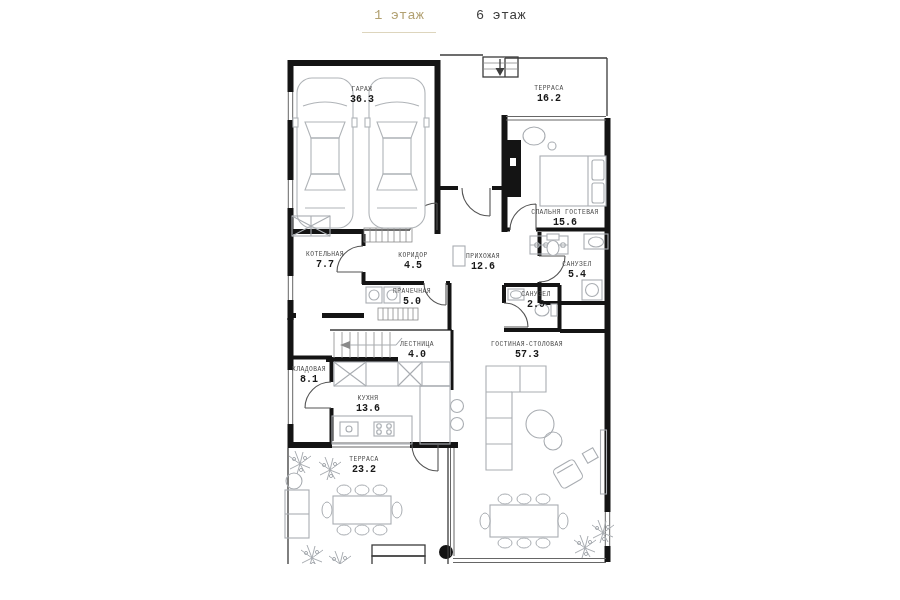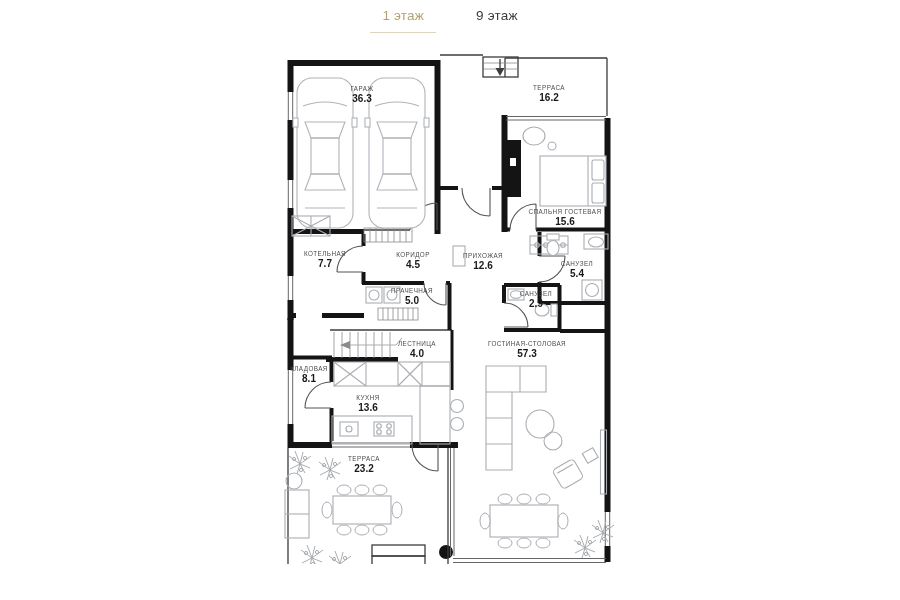--- a/index.html
+++ b/index.html
@@ -1,17 +1,17 @@
 <!DOCTYPE html>
 <html><head>
 <meta charset="utf-8">
 <style>
   html,body{margin:0;padding:0;background:#fff;}
   .canvas{position:relative;width:900px;height:564px;background:#fff;overflow:hidden;
-          font-family:Liberation Sans, sans-serif;border-radius:18px;}
+          font-family:Liberation Mono, monospace;border-radius:18px;}
   .tabs{position:absolute;top:7px;left:0;width:100%;display:flex;justify-content:center;
         gap:28px;font-size:13.5px;line-height:1;}
   .tab{padding:2px 12px 9px 12px;cursor:pointer;border-bottom:1.5px solid transparent;
        color:#3d3d3d;font-weight:500;letter-spacing:.2px;}
   .tab.active{color:#b2a172;border-bottom-color:#ddd5bd;font-weight:400;}
   .plan{position:absolute;top:0;left:0;}
   
   .wall{stroke:#141414;fill:none;}
   .w6{stroke-width:6;} .w5{stroke-width:5;} .w4{stroke-width:4;} .w3{stroke-width:3;}
   .thin{stroke:#3c3c3c;stroke-width:1.3;fill:none;}
@@ -24,21 +24,21 @@
   .rname{font-size:6.3px;fill:#4a4a4a;letter-spacing:.45px;text-anchor:middle;}
   .rarea{font-size:10px;font-weight:bold;fill:#191919;text-anchor:middle;}
 </style>
 </head>
 <body>
 
 <div class="canvas">
 
   <div class="tabs">
     <div class="tab active">1 этаж</div>
-    <div class="tab">9 этаж</div>
+    <div class="tab">6 этаж</div>
   </div>
 
   <svg class="plan" width="900" height="600" viewBox="0 0 900 600">
 
     <defs>
       <g id="plantSym" stroke="#a9adb2" stroke-width="1" fill="none">
         <path d="M0,0 L-11,-8 M0,0 L-5,-13 M0,0 L3,-12 M0,0 L11,-8 M0,0 L-10,5 M0,0 L10,4 M0,0 L-3,10 M0,0 L5,9"></path>
         <circle cx="-6" cy="-5" r="1.6"></circle>
           <circle cx="5" cy="-6" r="1.6"></circle>
           <circle cx="1" cy="6" r="1.6"></circle>

